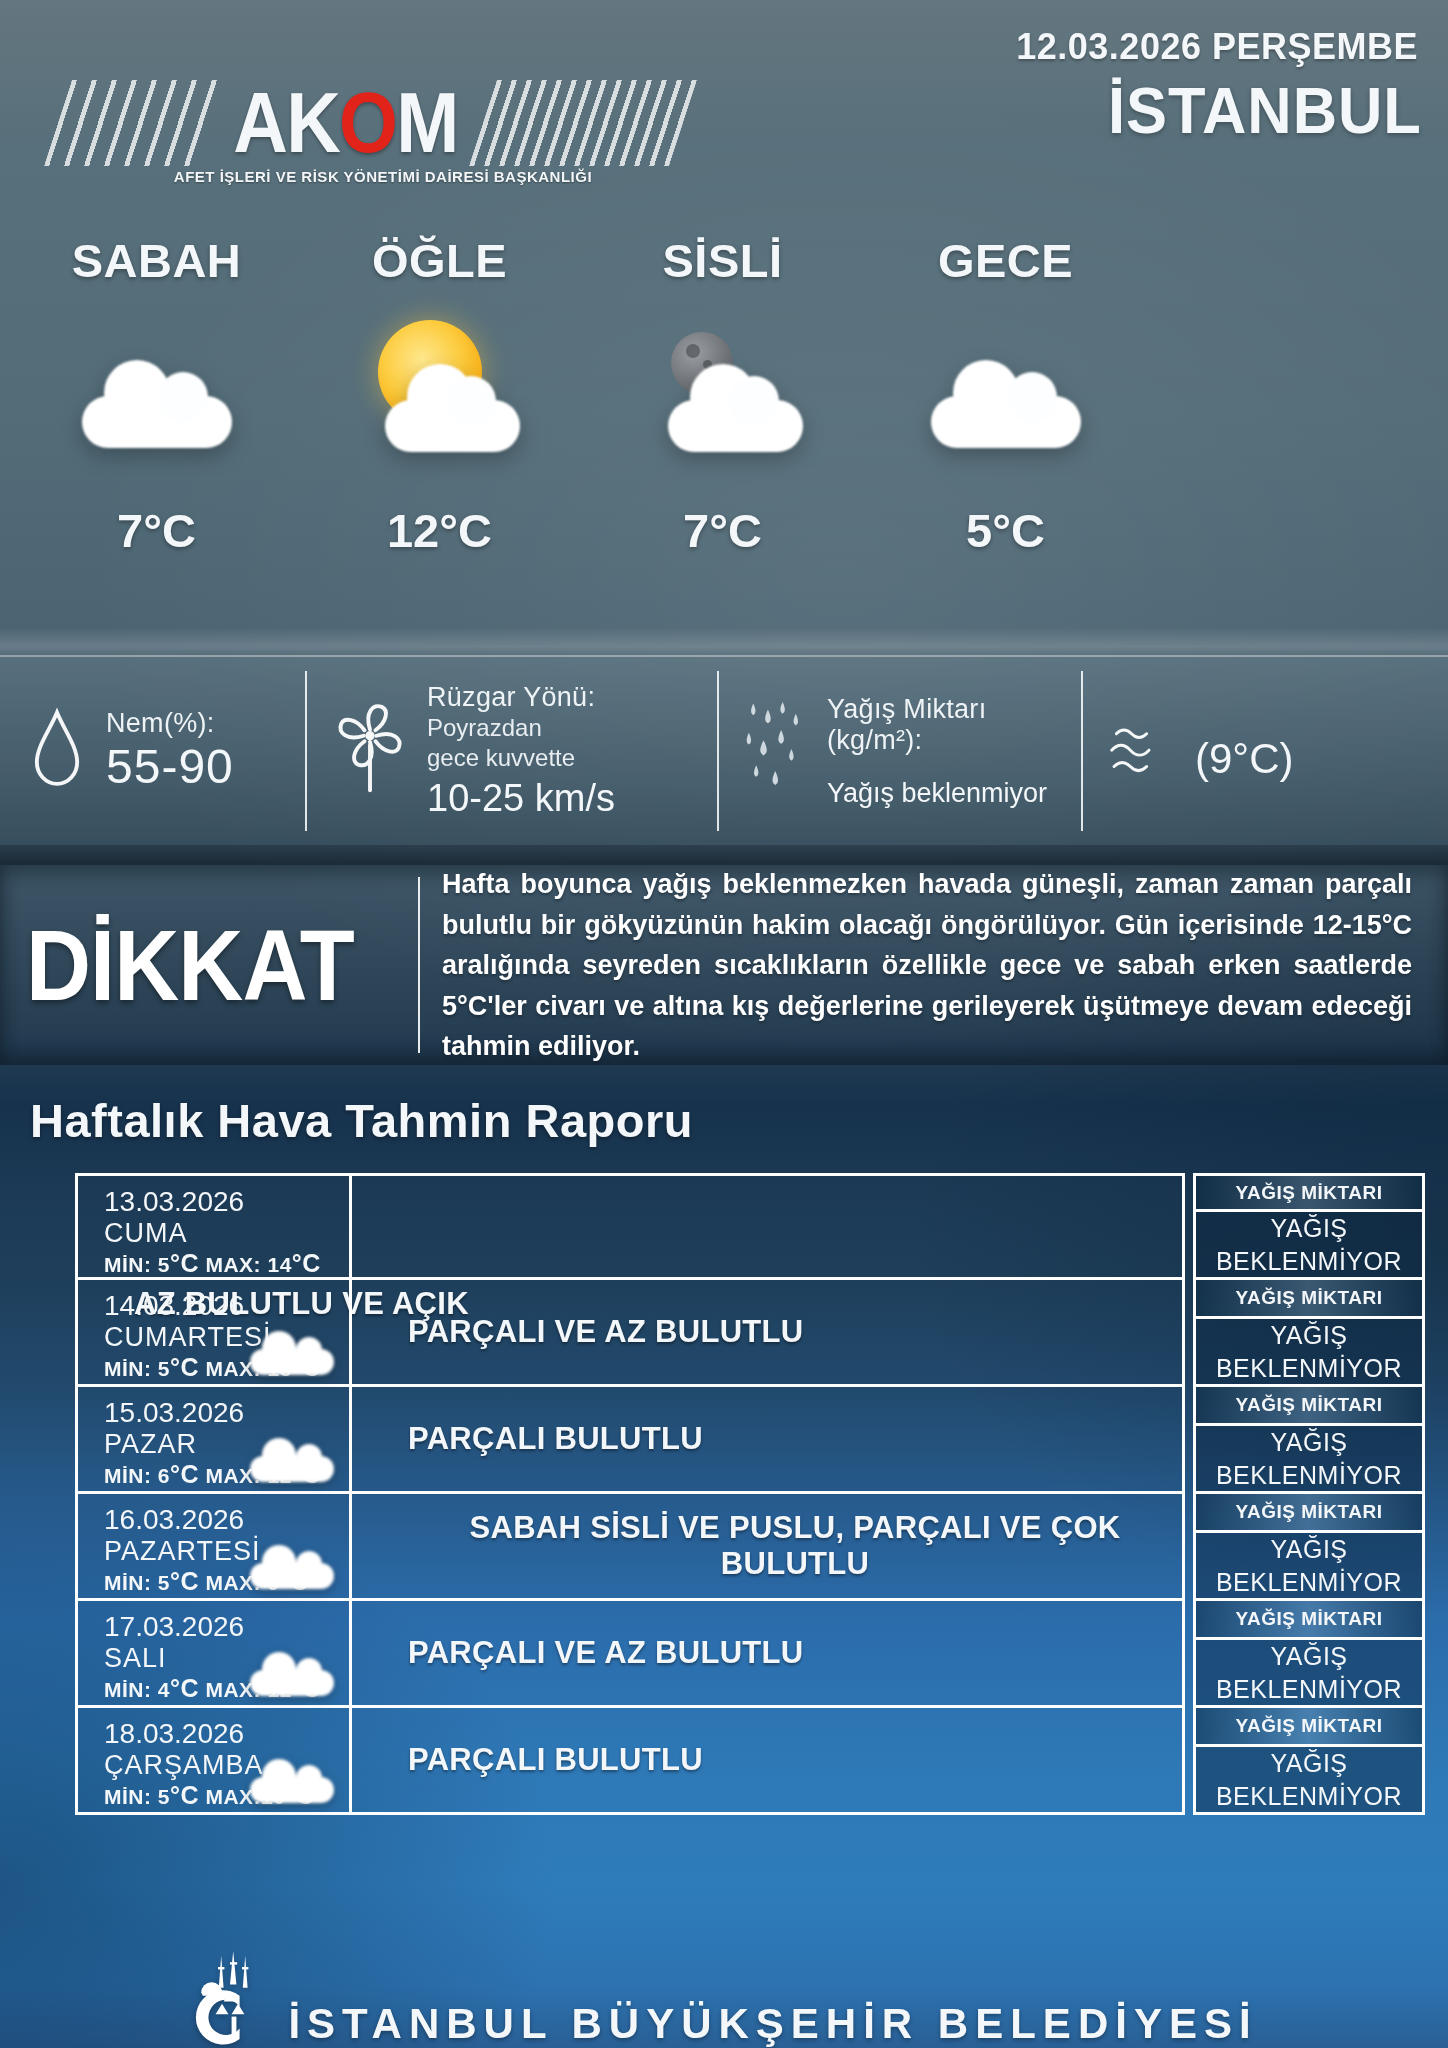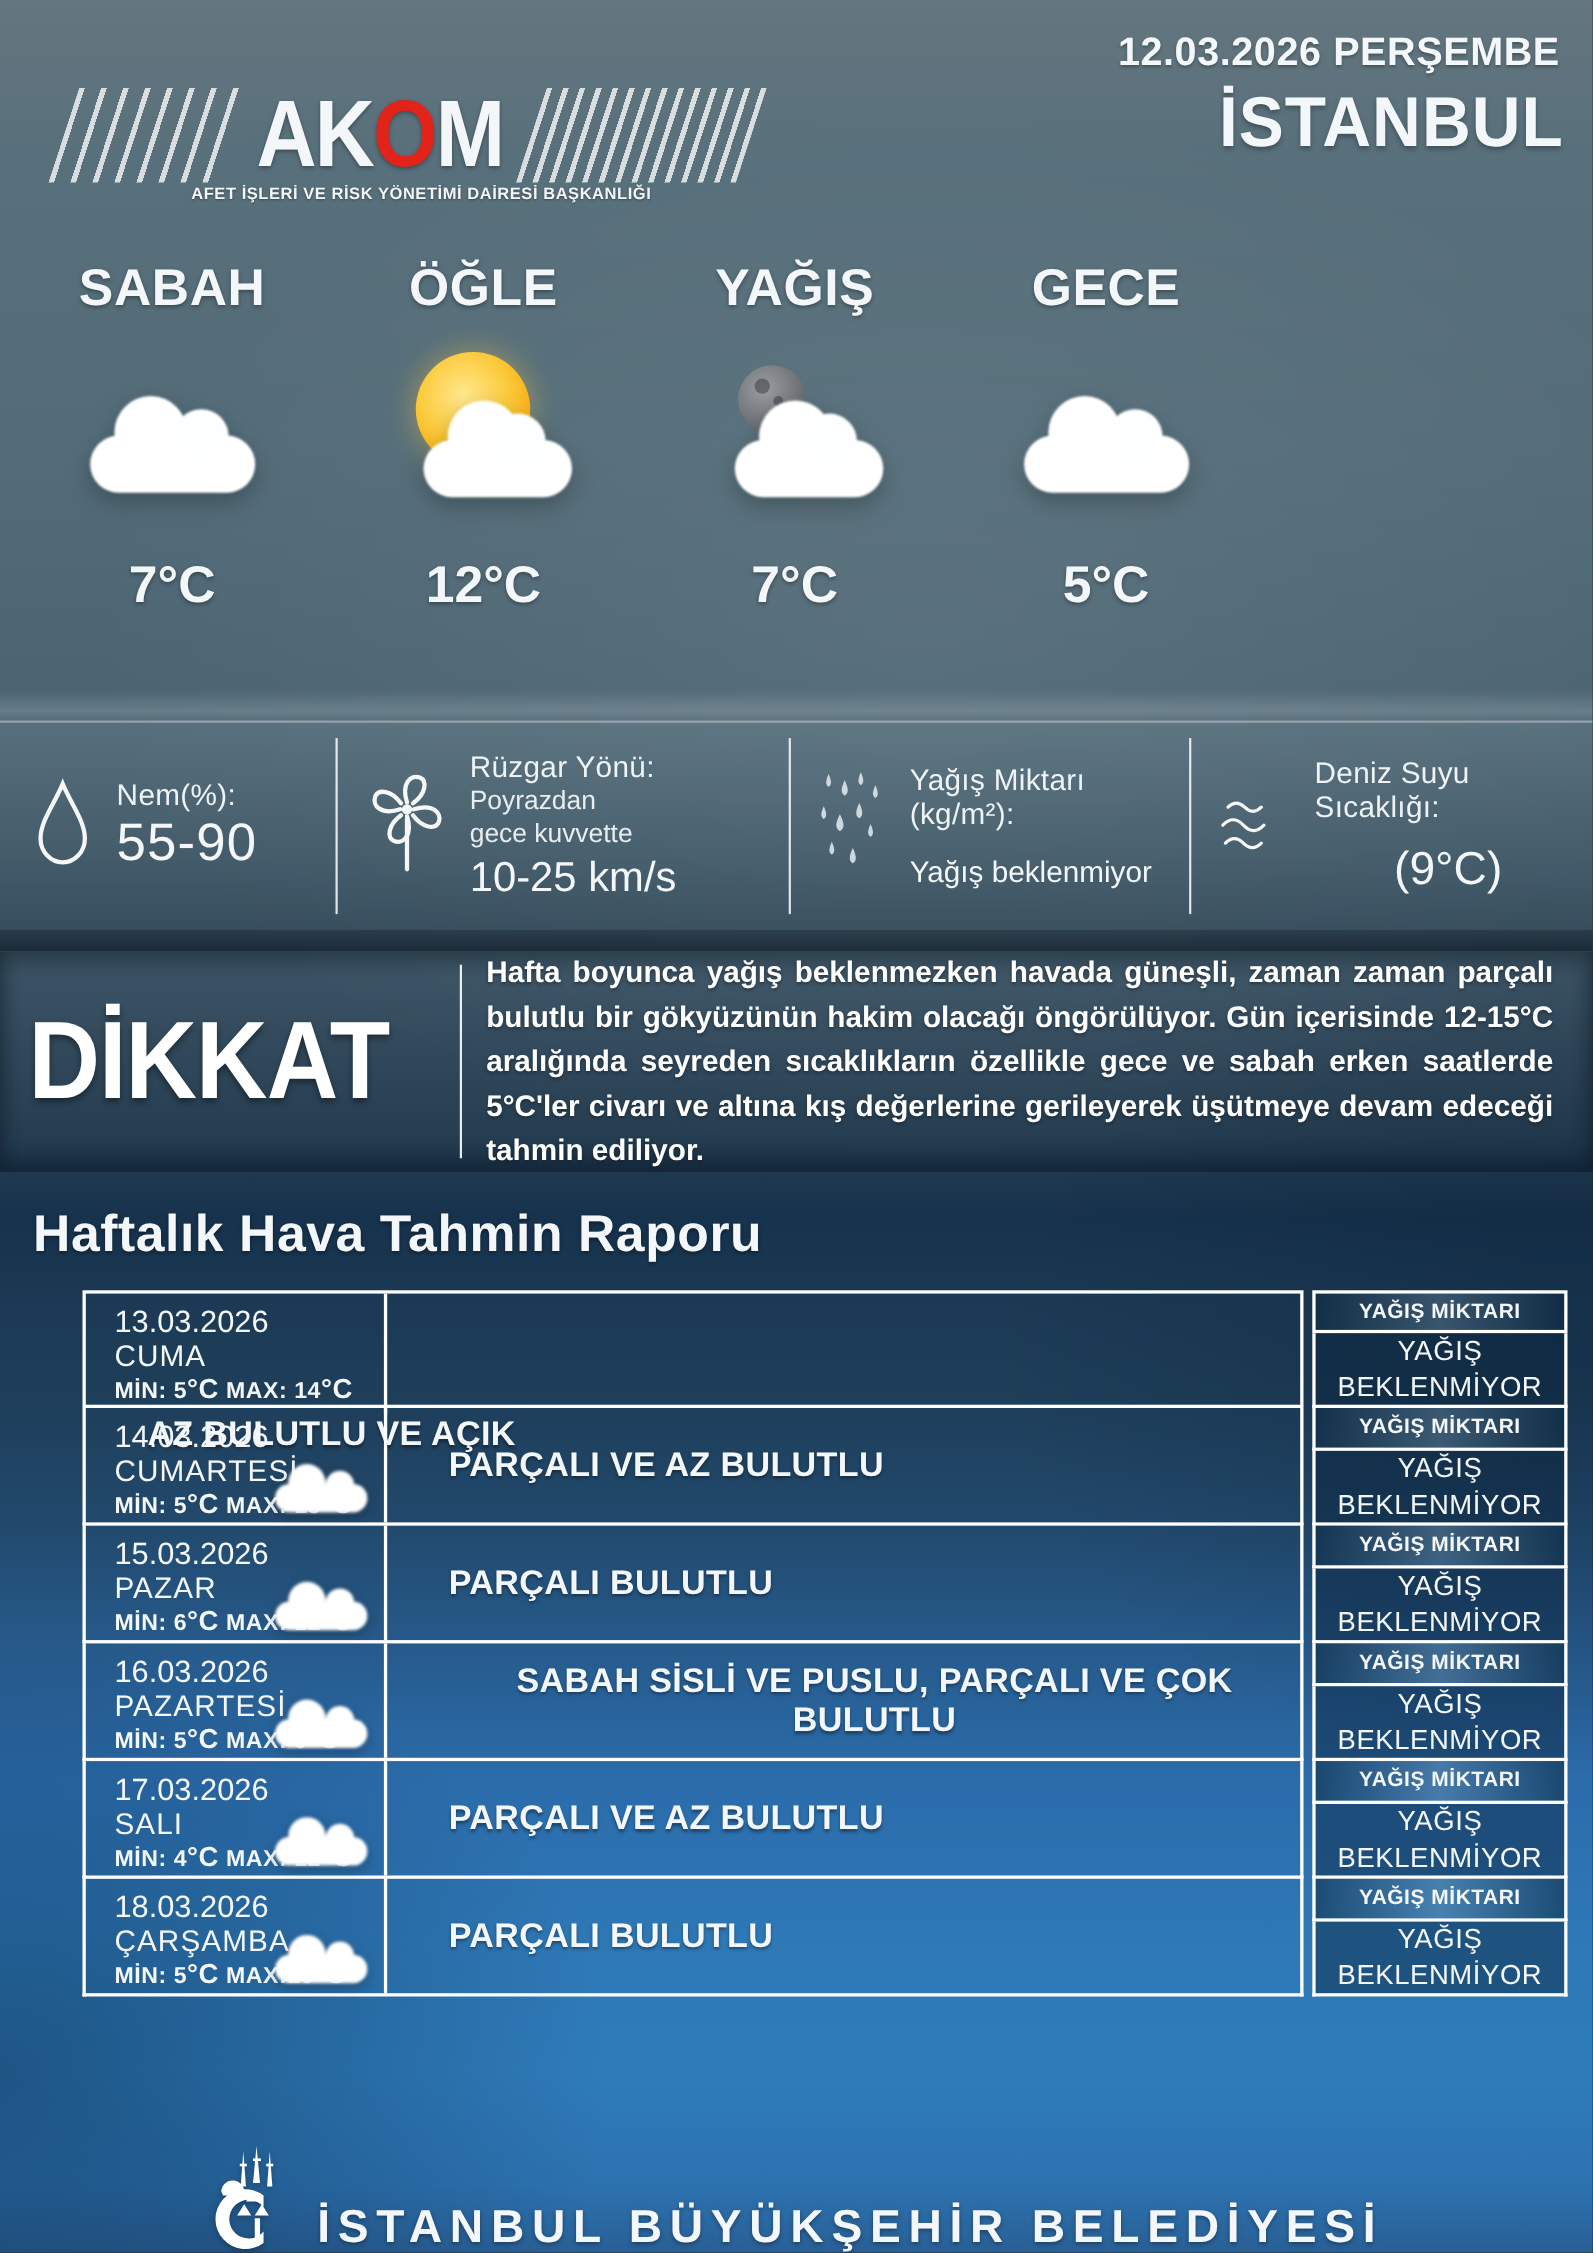--- a/index.html
+++ b/index.html
@@ -177,21 +177,21 @@
       <div class="period-iconbox">
         <div class="wicon">
           <div class="sun"></div>
           <div class="cloud front"></div>
         </div>
       </div>
       <div class="period-temp">12°C</div>
     </div>
 
     <div class="period">
-      <div class="period-label">YAĞIŞ</div>
+      <div class="period-label">SİSLİ</div>
       <div class="period-iconbox">
         <div class="wicon">
           <div class="moon"></div>
           <div class="cloud front"></div>
         </div>
       </div>
       <div class="period-temp">7°C</div>
     </div>
 
     <div class="period">
@@ -262,21 +262,20 @@
 
     <div class="metric">
       <div class="m-icon">
         <svg width="70" height="80" viewBox="0 0 120 100" fill="none" stroke="#fff" stroke-width="5" stroke-linecap="round">
           <path d="M16 24 q 13 -13 26 0 q 13 13 26 0"></path>
           <path d="M8 52 q 16 -17 32 0 q 16 17 32 0"></path>
           <path d="M12 80 q 14 -14 28 0 q 14 14 28 0"></path>
         </svg>
       </div>
       <div class="m-text">
-        <div class="m-label">Deniz Suyu Sıcaklığı:</div>
         <div class="m-value-ctr">(9°C)</div>
       </div>
     </div>
   </div>
   <div class="band-shadow"></div>
 
   <div class="alert">
     <div class="alert-title">DİKKAT</div>
     <div class="alert-divider"></div>
     <div class="alert-text">Hafta boyunca yağış beklenmezken havada güneşli, zaman zaman parçalı bulutlu bir gökyüzünün hakim olacağı öngörülüyor. Gün içerisinde 12-15°C aralığında seyreden sıcaklıkların özellikle gece ve sabah erken saatlerde 5°C'ler civarı ve altına kış değerlerine gerileyerek üşütmeye devam edeceği tahmin ediliyor.</div>

